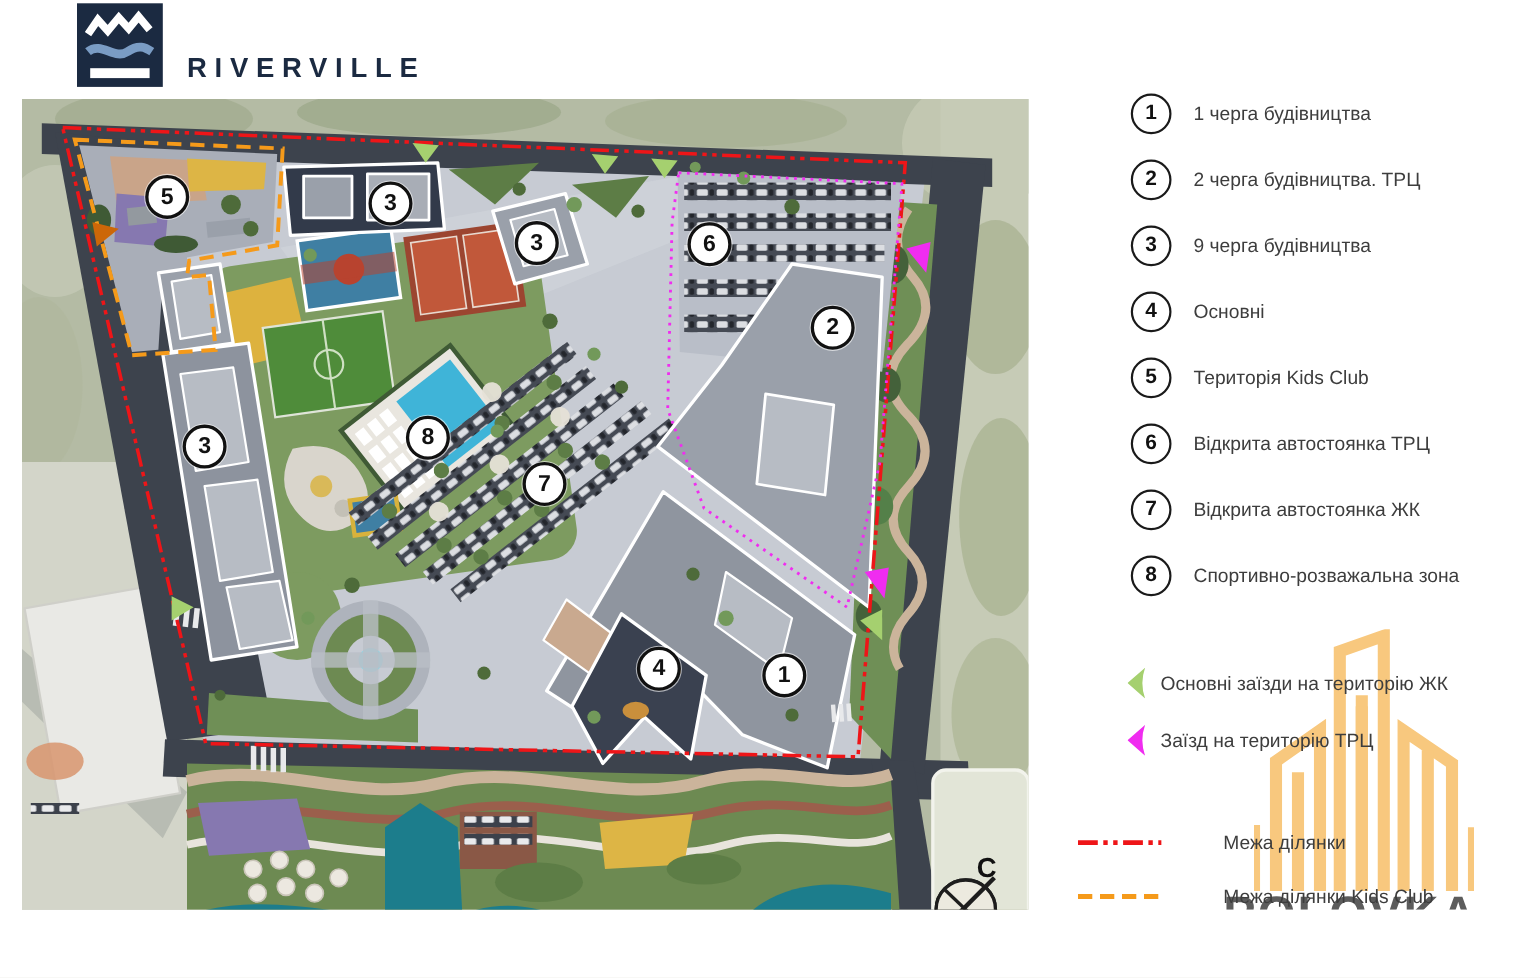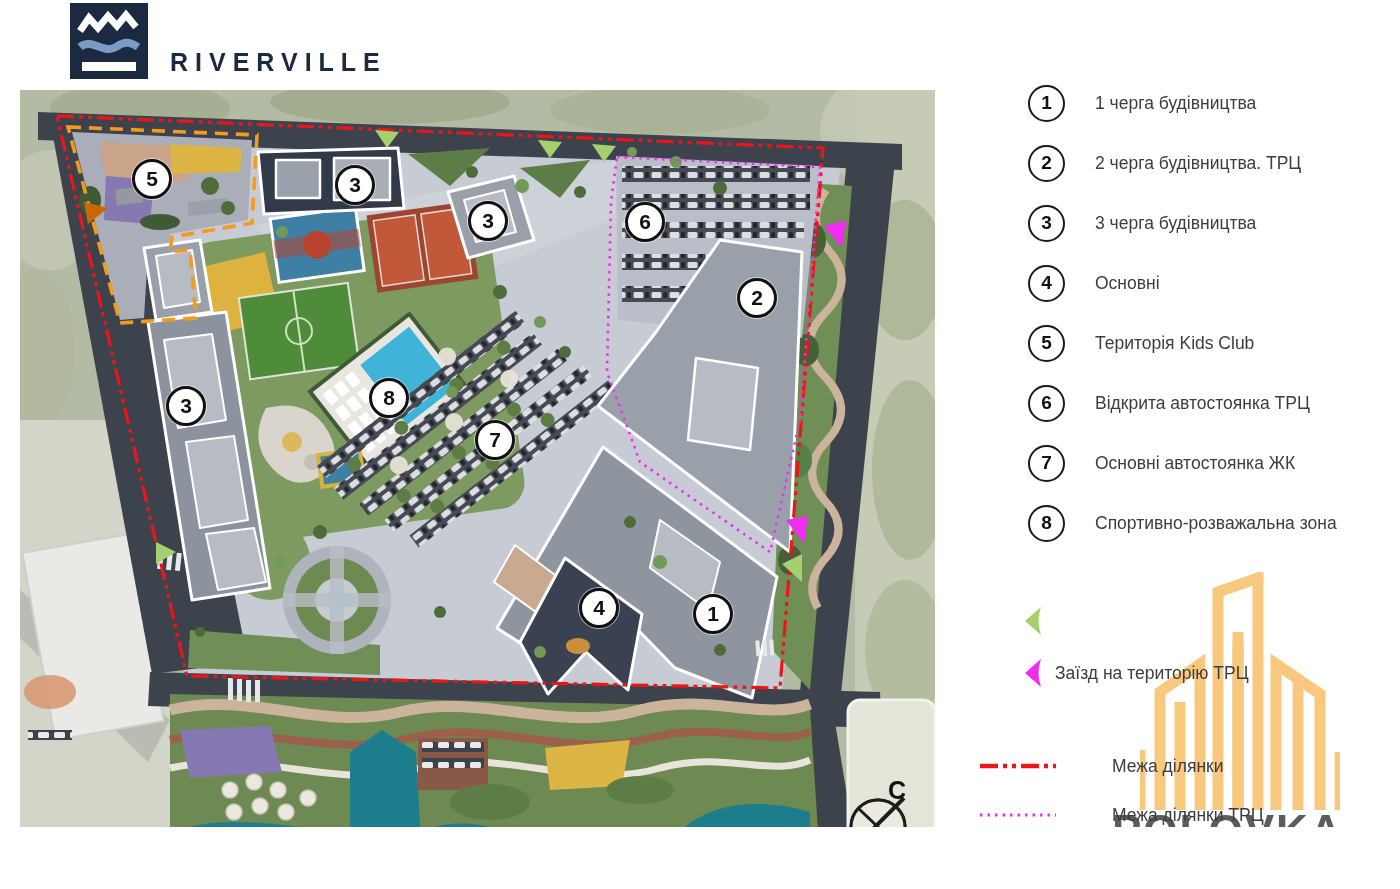--- a/index.html
+++ b/index.html
@@ -20,21 +20,21 @@
          align-items:center;justify-content:center;font-weight:bold;font-size:21px;color:#111;
          box-shadow:0 0 0 1px rgba(255,255,255,.6);}
   .compass-label{position:absolute;font-size:25px;font-weight:bold;color:#111;transform:translate(-50%,-50%);}
 
   
   .legend{position:absolute;left:1028px;top:84px;width:360px;}
   .legend-item{display:flex;align-items:center;height:38px;margin-bottom:22px;}
   .legend-circle{width:37px;height:37px;border-radius:50%;border:2.5px solid #1a1a1a;box-sizing:border-box;
                  background:#fff;display:flex;align-items:center;justify-content:center;
                  font-weight:bold;font-size:19px;color:#111;flex:0 0 auto;}
-  .legend-label{margin-left:30px;font-size:17.5px;color:#3d3d3d;}
+  .legend-label{margin-left:20px;font-size:17.5px;color:#3d3d3d;}
 
   .entrances{position:absolute;left:1025px;top:604px;width:370px;z-index:2;}
   .entrance-item{display:flex;align-items:center;height:34px;margin-bottom:18px;}
   .entrance-arrow{width:16px;height:28px;flex:0 0 auto;}
   .entrance-label{margin-left:14px;font-size:17.5px;color:#3d3d3d;}
 
   .boundaries{position:absolute;left:980px;top:752px;width:420px;z-index:2;}
   .boundary-item{display:flex;align-items:center;height:28px;margin-bottom:21px;gap:42px;}
   .boundary-swatch{width:76px;height:10px;flex:0 0 auto;}
   .boundary-label{margin-left:14px;font-size:17.5px;color:#3d3d3d;}
@@ -371,73 +371,80 @@
     <div class="legend-label">1 черга будівництва</div>
   </div>
 
   <div class="legend-item">
     <div class="legend-circle">2</div>
     <div class="legend-label">2 черга будівництва. ТРЦ</div>
   </div>
 
   <div class="legend-item">
     <div class="legend-circle">3</div>
-    <div class="legend-label">3 черга будівництва</div>
+    <div class="legend-label">9 черга будівництва</div>
   </div>
 
   <div class="legend-item">
     <div class="legend-circle">4</div>
     <div class="legend-label">Основні</div>
   </div>
 
   <div class="legend-item">
     <div class="legend-circle">5</div>
     <div class="legend-label">Територія Kids Club</div>
   </div>
 
   <div class="legend-item">
     <div class="legend-circle">6</div>
     <div class="legend-label">Відкрита автостоянка ТРЦ</div>
   </div>
 
   <div class="legend-item">
     <div class="legend-circle">7</div>
-    <div class="legend-label">Основні автостоянка ЖК</div>
+    <div class="legend-label">Відкрита автостоянка ЖК</div>
   </div>
 
   <div class="legend-item">
     <div class="legend-circle">8</div>
     <div class="legend-label">Спортивно-розважальна зона</div>
   </div>
 </div>
 
 <div class="entrances" id="legend-entrances">
   <div class="entrance-item">
     <svg class="entrance-arrow" viewBox="0 0 16 28">
       <path d="M0,14 L16,0 Q11,14 16,28 Z" fill="#a5d06f"></path>
     </svg>
+    <div class="entrance-label">Основні заїзди на територію ЖК</div>
   </div>
 
 
   <div class="entrance-item">
     <svg class="entrance-arrow" viewBox="0 0 16 28">
       <path d="M0,14 L16,0 Q11,14 16,28 Z" fill="#f02cf0"></path>
     </svg>
     <div class="entrance-label">Заїзд на територію ТРЦ</div>
   </div>
 </div>
 
 <div class="boundaries" id="legend-boundaries">
   <div class="boundary-item">
     <svg class="boundary-swatch" viewBox="0 0 76 10">
       <line x1="0" y1="5" x2="76" y2="5" stroke="#ee1518" stroke-width="4.5" stroke-dasharray="18 5 4 5 4 5"></line>
     </svg>
     <div class="boundary-label">Межа ділянки</div>
   </div>
 
+  <div class="boundary-item">
+    <svg class="boundary-swatch" viewBox="0 0 76 10">
+      <line x1="0" y1="5" x2="76" y2="5" stroke="#f59a1a" stroke-width="4.5" stroke-dasharray="13 7"></line>
+    </svg>
+    <div class="boundary-label">Межа ділянки Kids Club</div>
+  </div>
 
   <div class="boundary-item">
     <svg class="boundary-swatch" viewBox="0 0 76 10">
       <line x1="0" y1="5" x2="76" y2="5" stroke="#f02cf0" stroke-width="3.2" stroke-dasharray="2.5 5"></line>
     </svg>
     <div class="boundary-label">Межа ділянки ТРЦ</div>
   </div>
 </div>
 
 <svg class="wm-building" width="200" height="238" viewBox="0 0 200 238" fill="none" stroke="#f8c87e" stroke-width="11">

